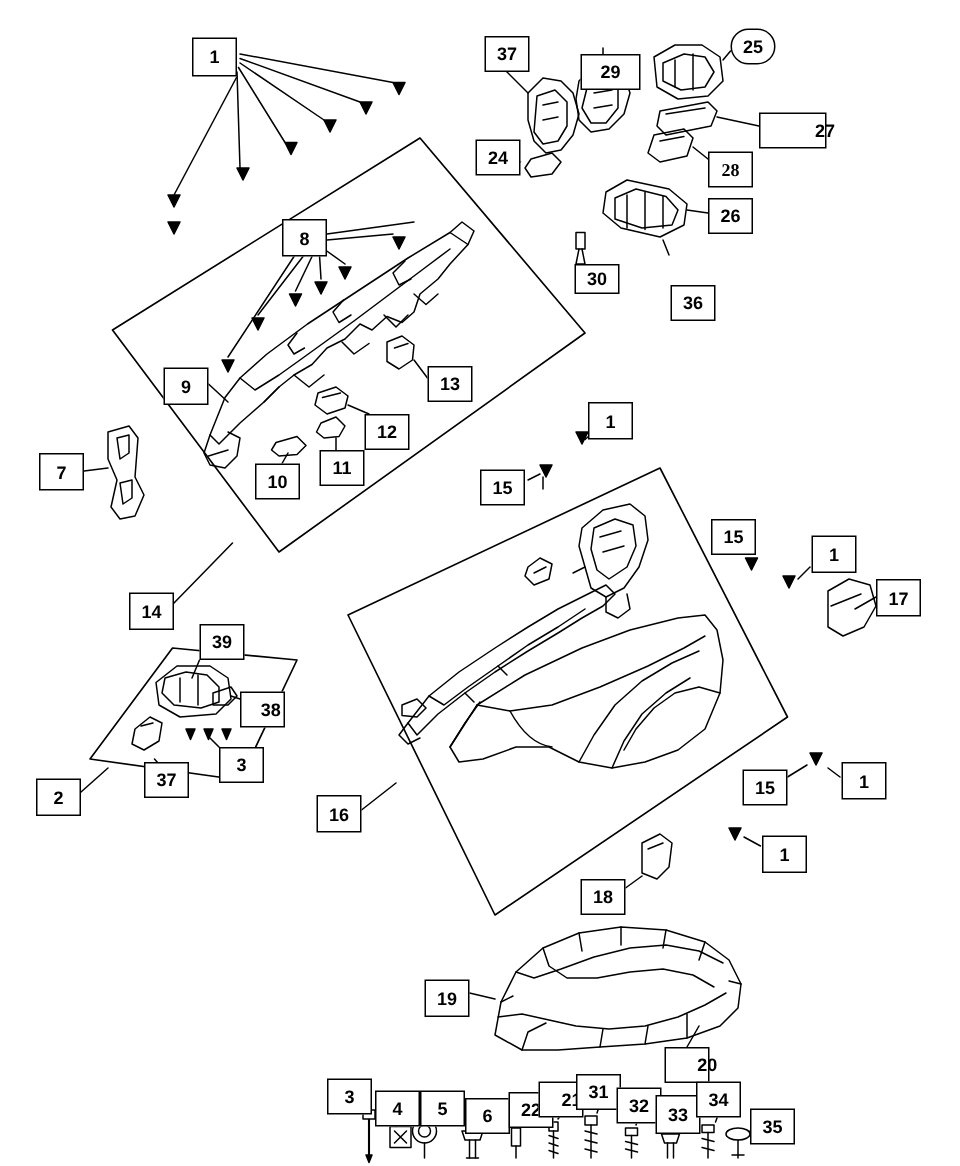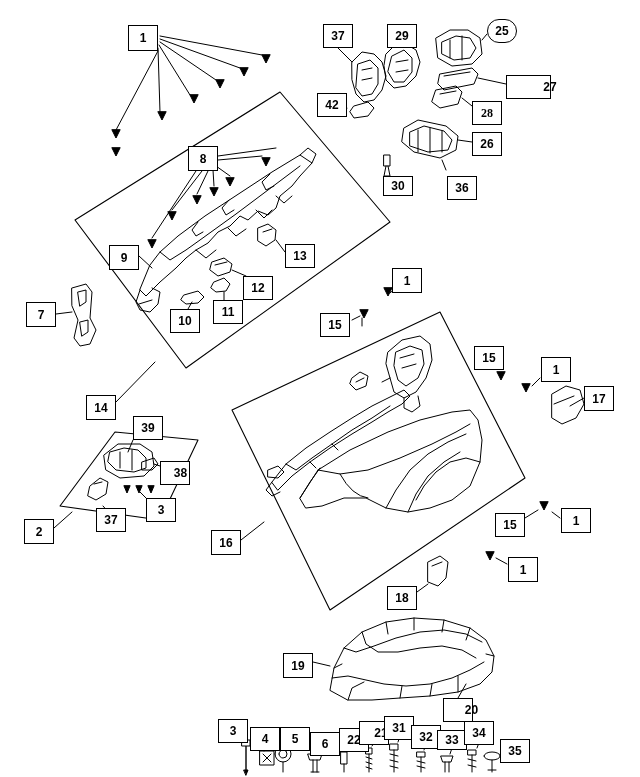--- a/index.html
+++ b/index.html
@@ -324,29 +324,29 @@
       <path d="M450,754 L452,748"></path>
       <path d="M477,748 L480,740"></path>
       <path d="M500,754 L508,752"></path>
 
       <path d="M458,698 L466,684"></path>
     </g>
   </svg>
 
   <div class="callout" style="left:128px;top:25px;width:30px;height:26px;">1</div>
   <div class="callout" style="left:323px;top:24px;width:30px;height:24px;">37</div>
-  <div class="callout" style="left:387px;top:24px;width:30px;height:24px;">29</div>
+  <div class="callout" style="left:387px;top:36px;width:40px;height:24px;">29</div>
   <div class="callout" style="left:487px;top:19px;width:30px;height:24px;border-radius:12px;">25</div>
   <div class="callout" style="left:506px;top:75px;width:30px;height:24px;padding-left:43px;">27</div>
-  <div class="callout" style="left:317px;top:93px;width:30px;height:24px;">42</div>
+  <div class="callout" style="left:317px;top:93px;width:30px;height:24px;">24</div>
   <div class="callout" style="left:472px;top:101px;width:30px;height:24px;font-family:Liberation Serif, serif;">28</div>
   <div class="callout" style="left:472px;top:132px;width:30px;height:24px;">26</div>
   <div class="callout" style="left:188px;top:146px;width:30px;height:25px;">8</div>
   <div class="callout" style="left:383px;top:176px;width:30px;height:20px;">30</div>
-  <div class="callout" style="left:447px;top:176px;width:30px;height:24px;">36</div>
+  <div class="callout" style="left:447px;top:190px;width:30px;height:24px;">36</div>
   <div class="callout" style="left:109px;top:245px;width:30px;height:25px;">9</div>
   <div class="callout" style="left:285px;top:244px;width:30px;height:24px;">13</div>
   <div class="callout" style="left:243px;top:276px;width:30px;height:24px;">12</div>
   <div class="callout" style="left:392px;top:268px;width:30px;height:25px;">1</div>
   <div class="callout" style="left:26px;top:302px;width:30px;height:25px;">7</div>
   <div class="callout" style="left:170px;top:309px;width:30px;height:24px;">10</div>
   <div class="callout" style="left:213px;top:300px;width:30px;height:24px;">11</div>
   <div class="callout" style="left:320px;top:313px;width:30px;height:24px;">15</div>
   <div class="callout" style="left:474px;top:346px;width:30px;height:24px;">15</div>
   <div class="callout" style="left:541px;top:357px;width:30px;height:25px;">1</div>
@@ -365,17 +365,17 @@
   <div class="callout" style="left:283px;top:653px;width:30px;height:25px;">19</div>
   <div class="callout" style="left:443px;top:698px;width:30px;height:24px;padding-left:27px;">20</div>
   <div class="callout" style="left:218px;top:719px;width:30px;height:24px;">3</div>
   <div class="callout" style="left:250px;top:727px;width:30px;height:24px;">4</div>
   <div class="callout" style="left:280px;top:727px;width:30px;height:24px;">5</div>
   <div class="callout" style="left:310px;top:732px;width:30px;height:24px;">6</div>
   <div class="callout" style="left:339px;top:728px;width:30px;height:24px;">22</div>
   <div class="callout" style="left:359px;top:721px;width:30px;height:24px;padding-left:14px;">21</div>
   <div class="callout" style="left:384px;top:716px;width:30px;height:24px;">31</div>
   <div class="callout" style="left:411px;top:725px;width:30px;height:24px;">32</div>
-  <div class="callout" style="left:437px;top:730px;width:30px;height:20px;">33</div>
+  <div class="callout" style="left:437px;top:730px;width:30px;height:26px;">33</div>
   <div class="callout" style="left:464px;top:721px;width:30px;height:24px;">34</div>
   <div class="callout" style="left:500px;top:739px;width:30px;height:24px;">35</div>
 
 </div>
 
 </body></html>

